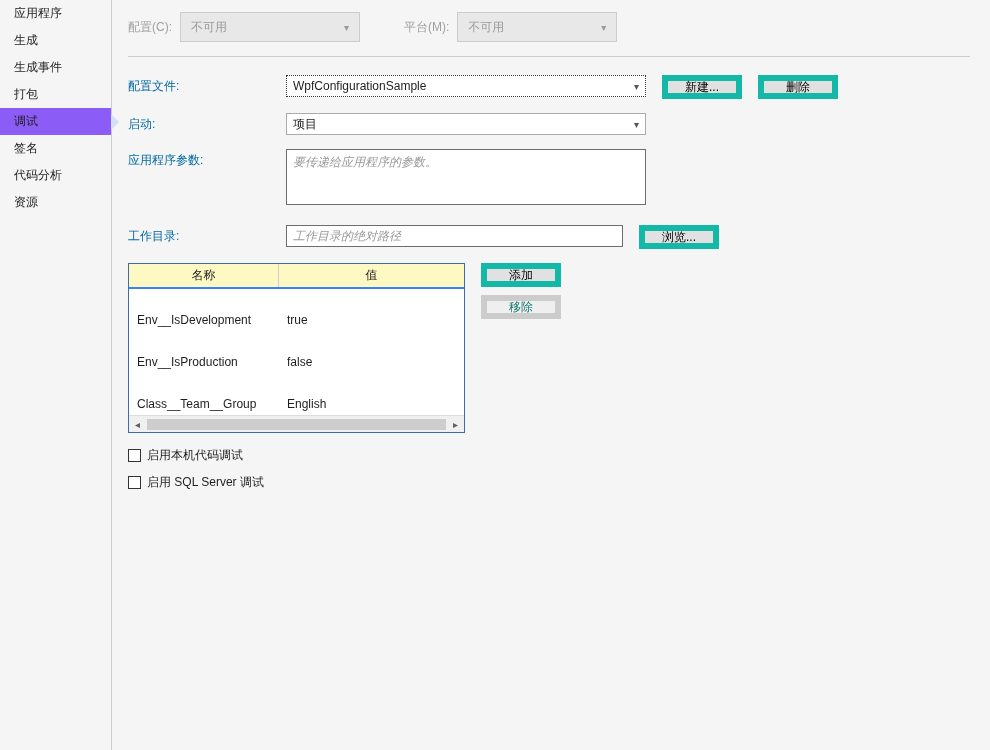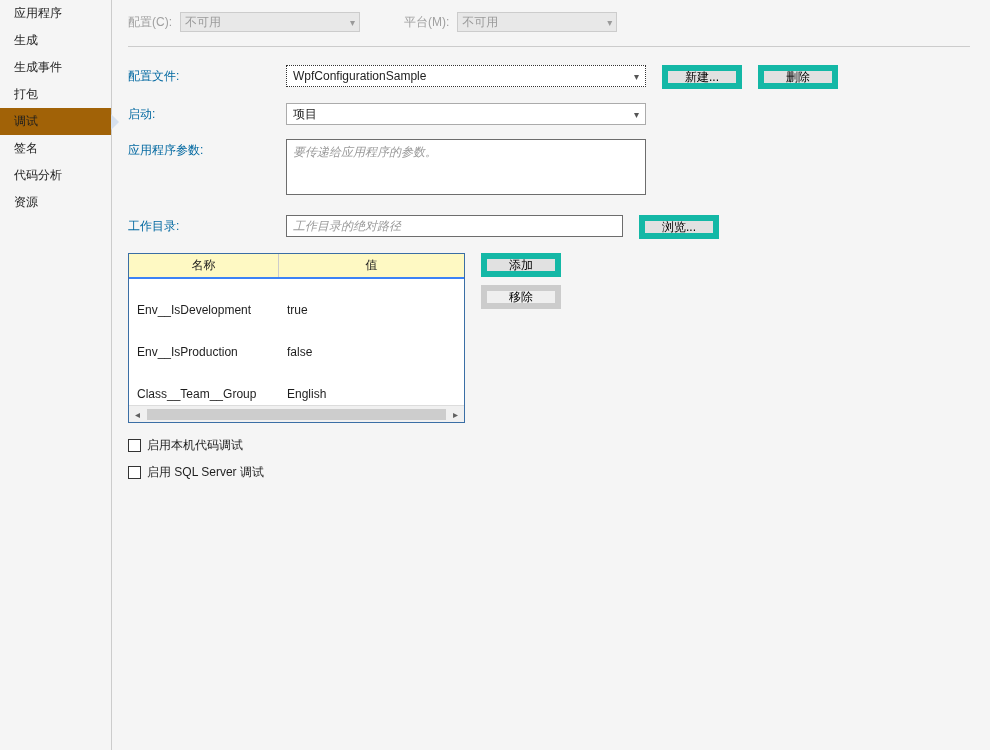--- a/index.html
+++ b/index.html
@@ -17,21 +17,21 @@
       width: 112px;
       background: #f5f5f5;
       border-right: 1px solid #cccccc;
     }
     .sidebar-item {
       padding: 5px 14px;
       cursor: pointer;
       color: #1e1e1e;
     }
     .sidebar-item.active {
-      background: #a16207;
+      background: #8b5cf6;
       position: relative;
     }
     .sidebar-item.active::after {
       content: '';
       position: absolute;
       right: -8px;
       top: 50%;
       transform: translateY(-50%);
       border-left: 8px solid #d6e0ee;
       border-top: 8px solid transparent;
@@ -49,22 +49,22 @@
       padding-bottom: 14px;
       border-bottom: 1px solid #cccccc;
       margin-bottom: 18px;
     }
     .top-label { color: #a0a0a0; }
     .disabled-dd {
       display: inline-flex;
       align-items: center;
       justify-content: space-between;
       width: 180px;
-      height: 20px;
-      padding: 0 4px;
+      height: 30px;
+      padding: 0 10px;
       border: 1px solid #cccccc;
       background: #e8e8e8;
       color: #9a9a9a;
     }
     .disabled-dd .chev { font-size: 10px; color: #9a9a9a; }
     .form-row {
       display: flex;
       align-items: flex-start;
       margin-bottom: 14px;
     }
@@ -95,21 +95,21 @@
       background: #e1e1e1;
       padding: 0 14px;
       font-size: 12px;
       font-family: inherit;
       cursor: pointer;
       display: inline-flex;
       align-items: center;
       justify-content: center;
     }
     .btn.disabled {
-      color: #000000;
+      color: #0f766e;
       border-color: #cccccc;
       background: #efefef;
       cursor: default;
     }
     .textarea {
       width: 360px;
       height: 56px;
       border: 1px solid #6d6d6d;
       background: #ffffff;
       padding: 4px 6px;

